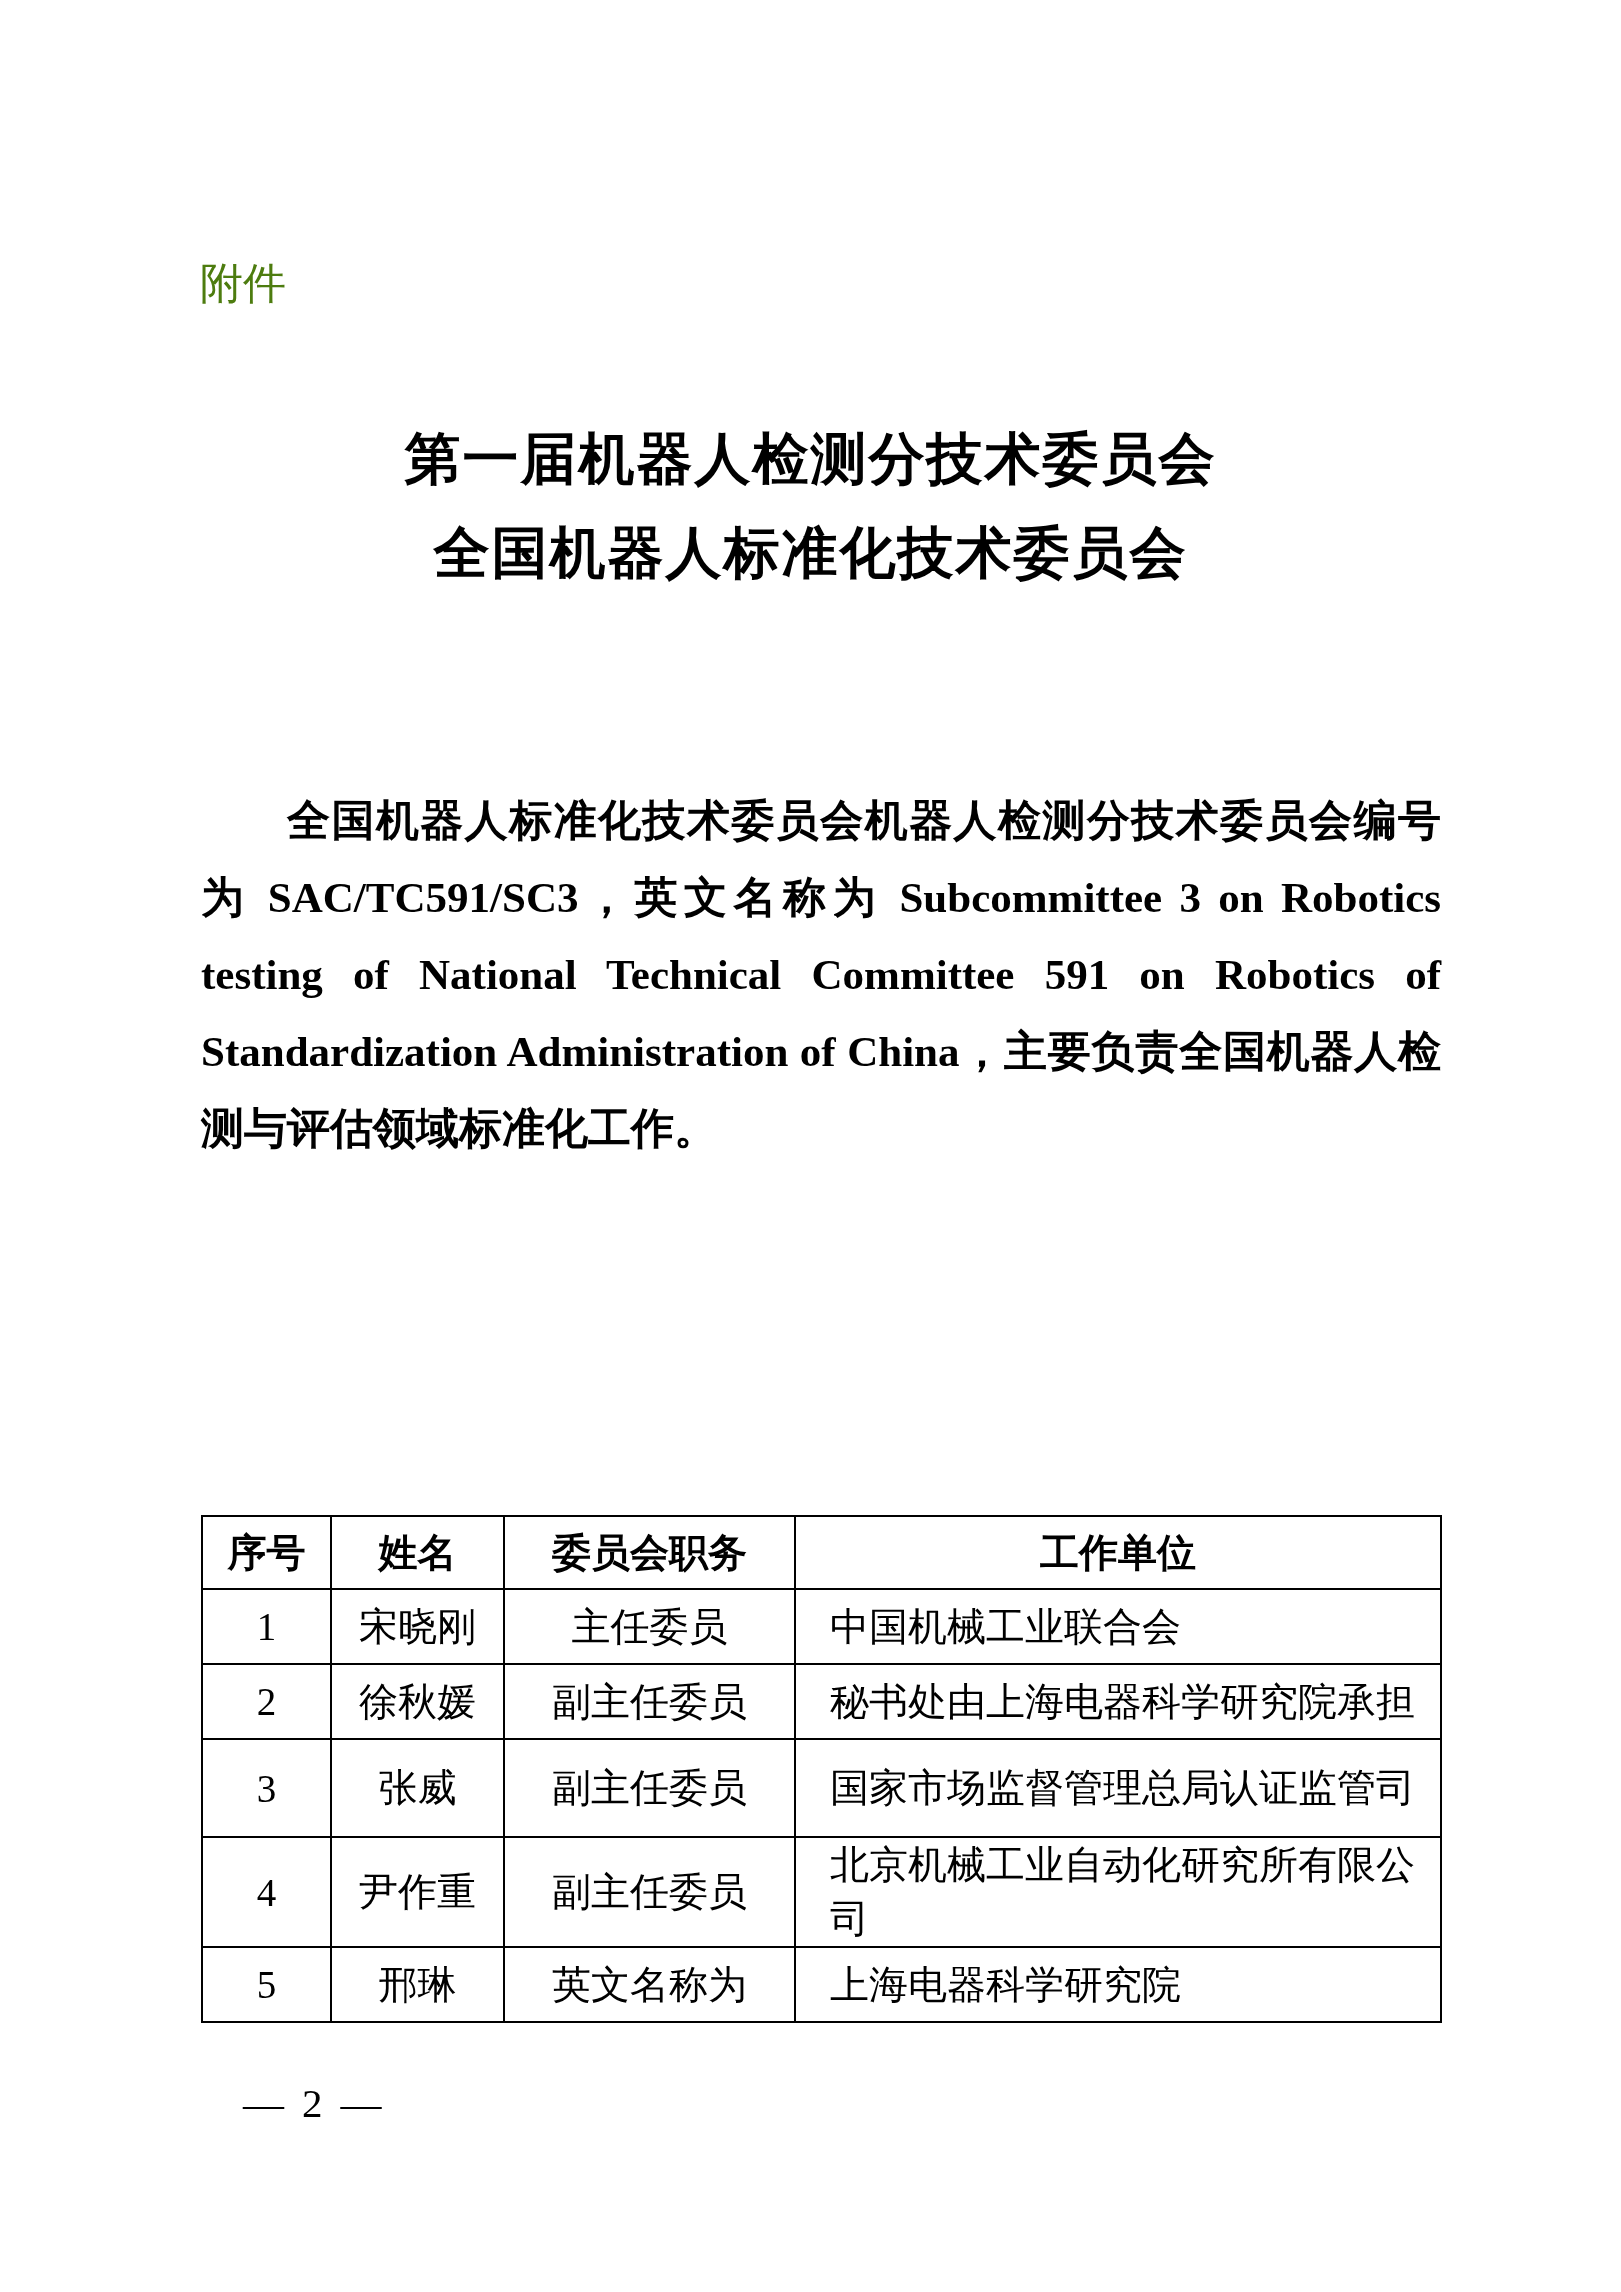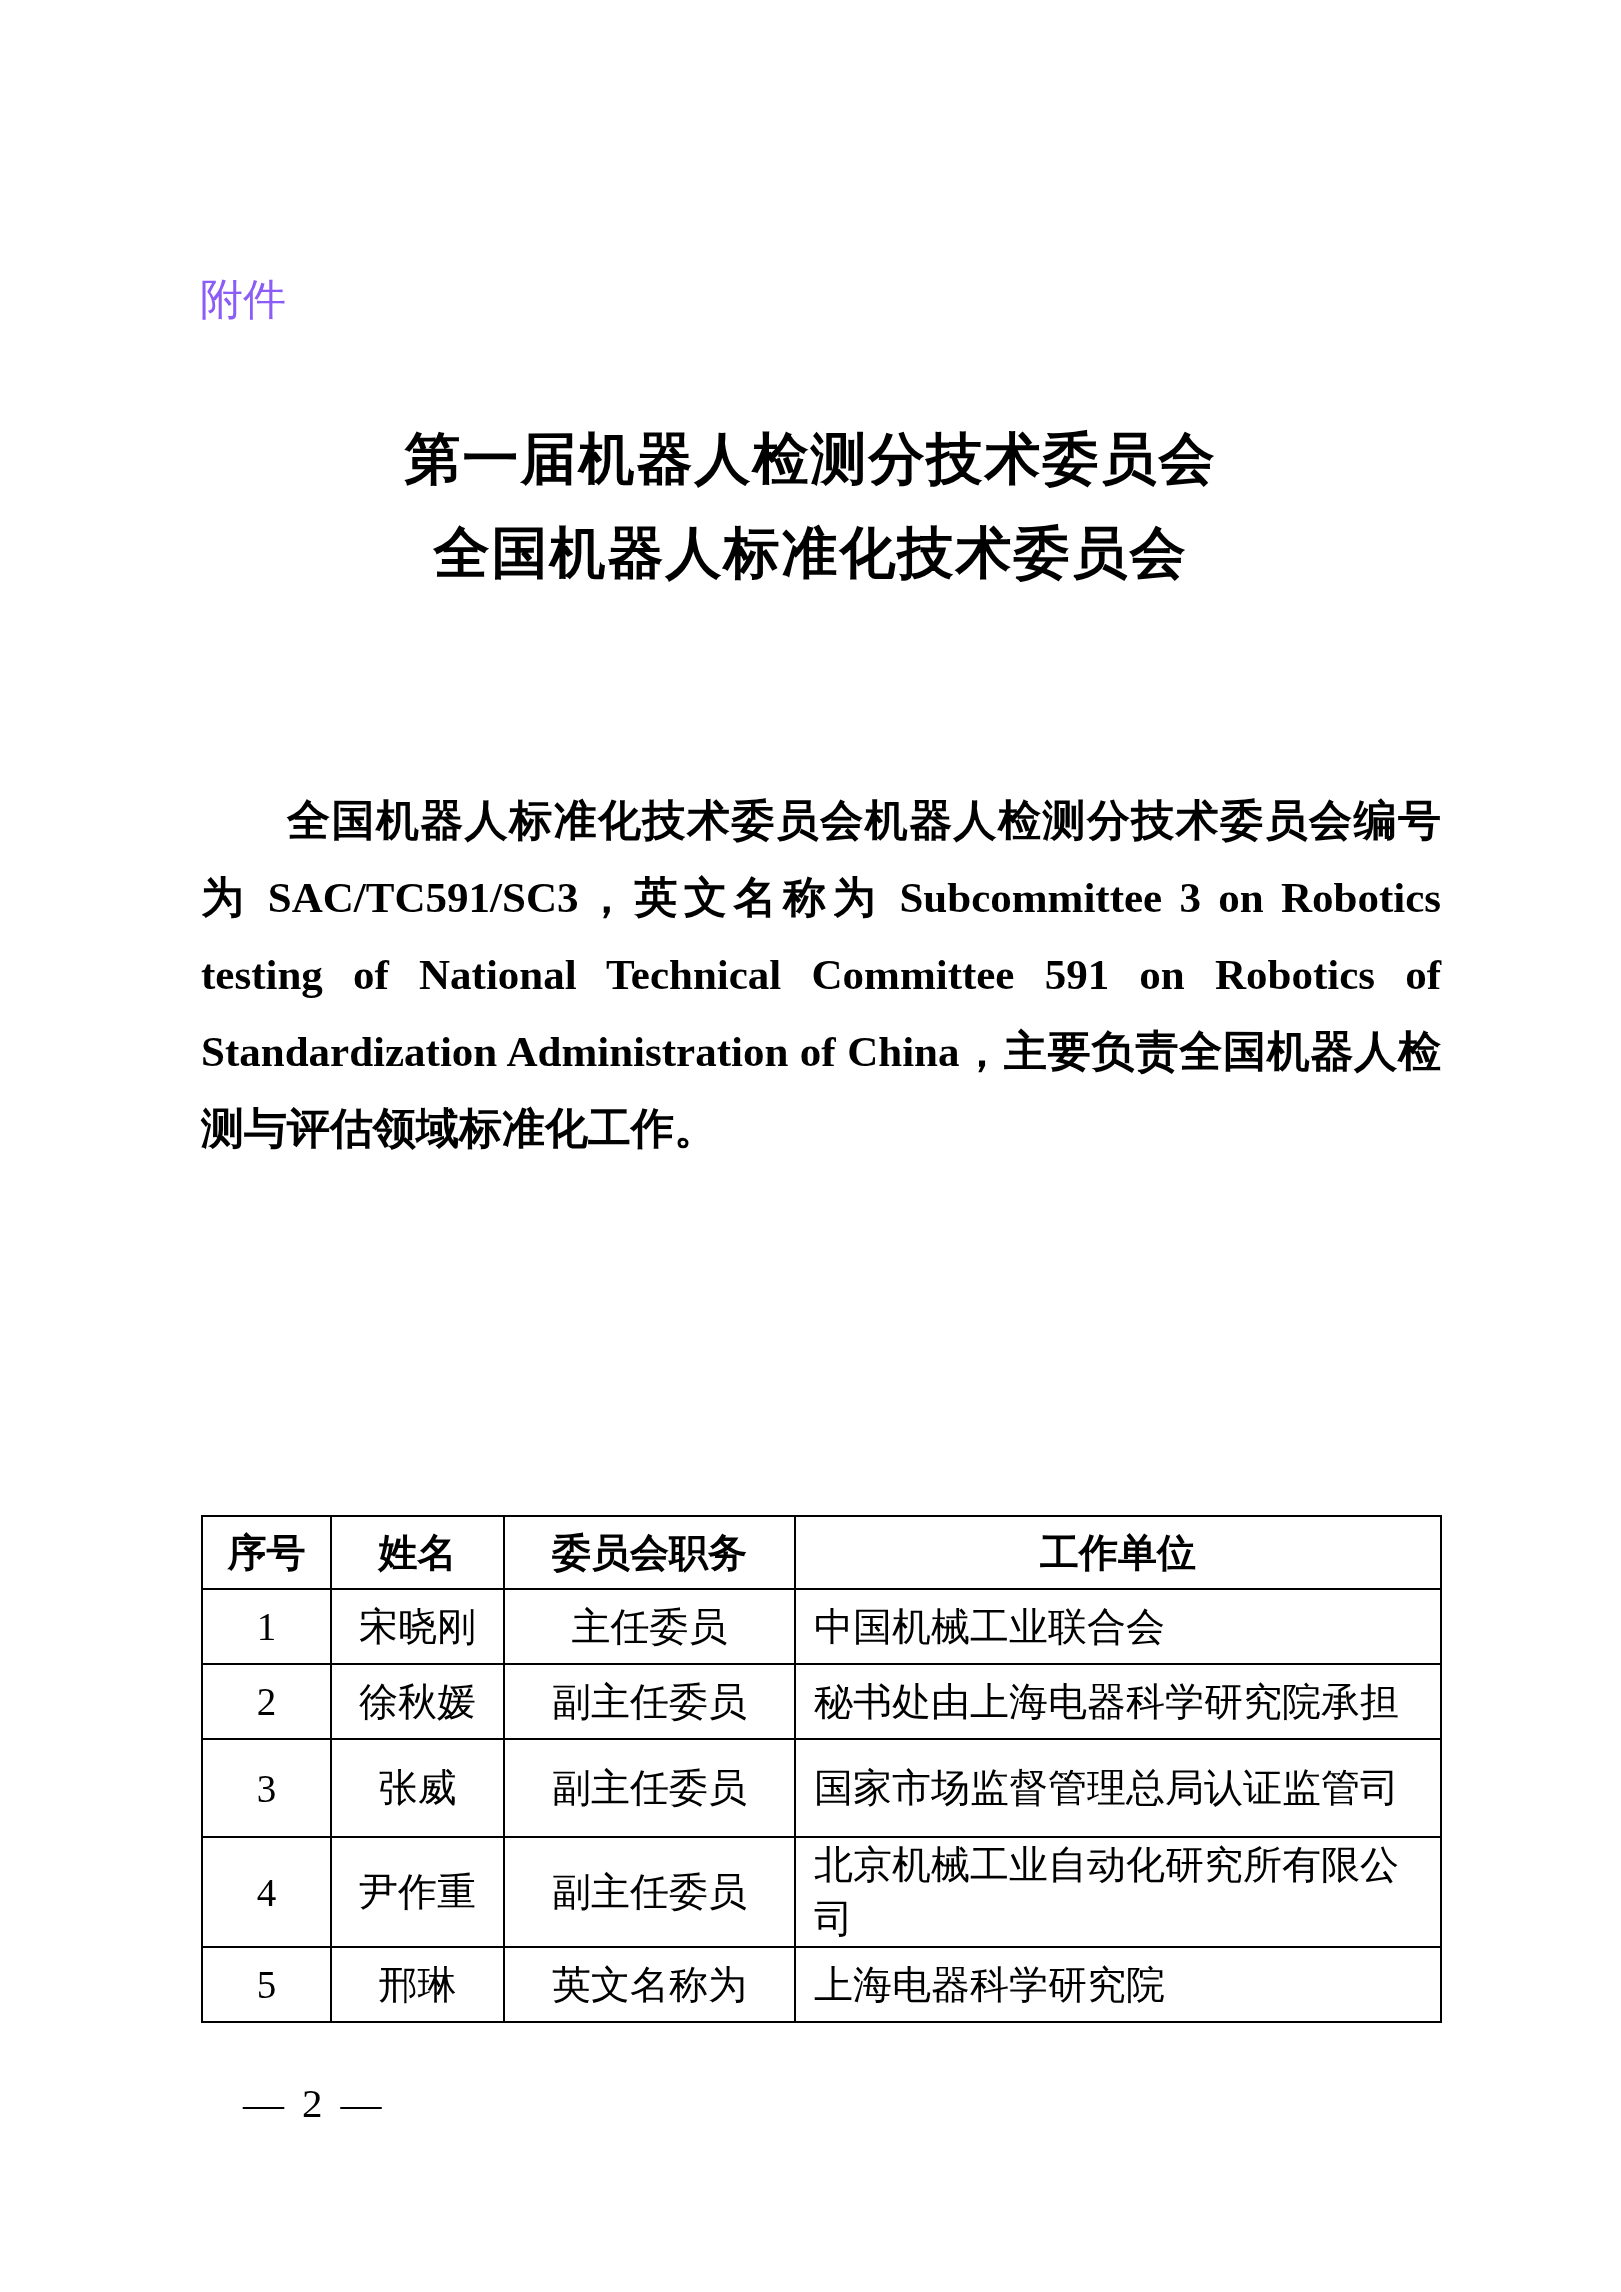--- a/index.html
+++ b/index.html
@@ -8,25 +8,25 @@
     width: 1621px;
     height: 2293px;
     background: #ffffff;
     color: #000000;
     font-family: "Liberation Serif", serif;
     overflow: hidden;
   }
   .attachment-label {
     position: absolute;
     left: 200px;
-    top: 274px;
+    top: 258px;
     font-size: 43px;
     line-height: 51px;
     font-family: Liberation Serif, serif;
-    color: #8b5cf6;
+    color: #4d7c0f;
   }
   .doc-title {
     position: absolute;
     left: 0;
     right: 0;
     top: 412px;
     text-align: center;
     font-weight: bold;
     font-size: 56px;
     line-height: 94px;
@@ -76,21 +76,21 @@
     font-family: "Liberation Sans", sans-serif;
   }
   table.committee td {
     height: 73px;
     font-size: 39px;
     font-family: "Liberation Serif", serif;
   }
   table.committee tr.tall td { height: 96px; }
   table.committee td.unit-cell {
     text-align: left;
-    padding-left: 18px;
+    padding-left: 34px;
     padding-right: 9.8px;
   }
   .page-footer {
     position: absolute;
     left: 243px;
     top: 2076px;
     font-size: 41px;
     line-height: 55px;
     font-family: "Liberation Serif", serif;
     letter-spacing: 3.9px;

